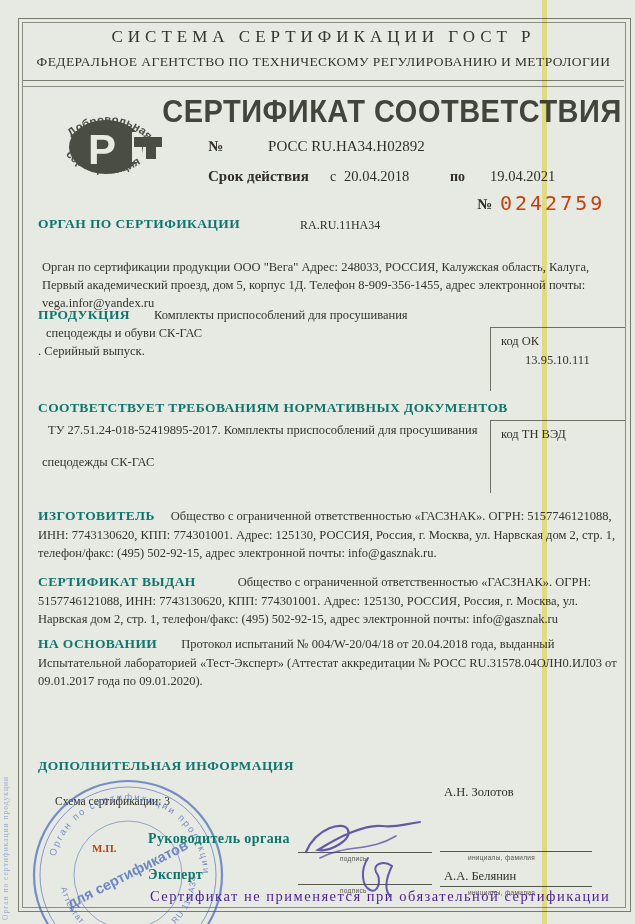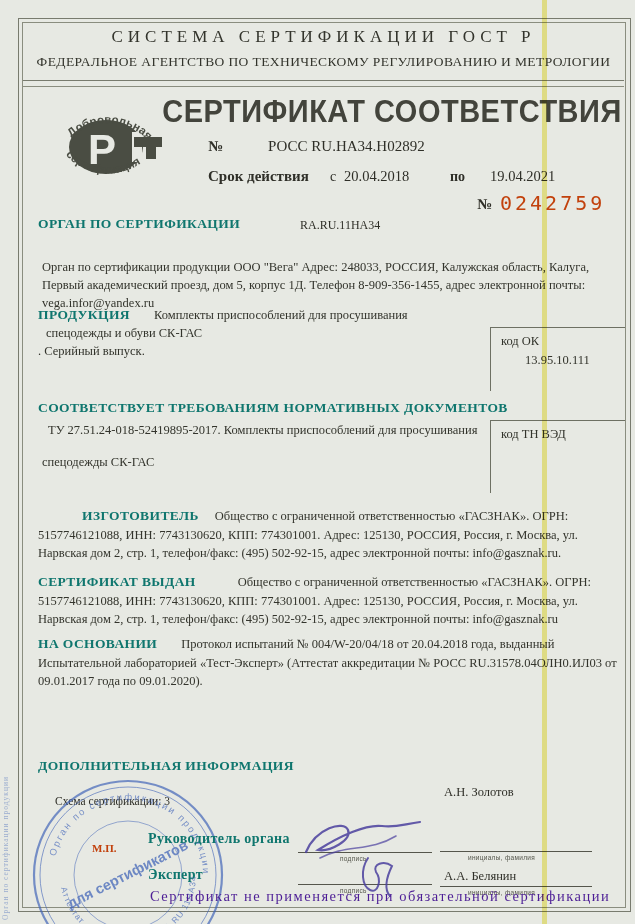--- a/index.html
+++ b/index.html
@@ -105,21 +105,21 @@
 
 <div class="abs sec-label" style="left:38px;top:400px;">СООТВЕТСТВУЕТ ТРЕБОВАНИЯМ НОРМАТИВНЫХ ДОКУМЕНТОВ</div>
 <div class="abs body-txt" style="left:48px;top:421px;">ТУ 27.51.24-018-52419895-2017. Комплекты приспособлений для просушивания</div>
 <div class="abs body-txt" style="left:42px;top:441px;margin-top:12px;">спецодежды СК-ГАС</div>
 
 <div class="abs code-box" style="left:490px;top:420px;width:134px;height:72px;">
   <div class="body-txt" style="margin:4px 0 10px 10px;">код ТН ВЭД</div>
 </div>
 
 <div class="abs body-txt" style="left:38px;top:506px;width:582px;">
-  <span class="sec-label" style="padding-right:16px;margin-left:44px;">ИЗГОТОВИТЕЛЬ</span><span>Общество с ограниченной ответственностью «ГАСЗНАК». ОГРН: 5157746121088, ИНН: 7743130620, КПП: 774301001. Адрес: 125130, РОССИЯ, Россия, г. Москва, ул. Нарвская дом 2, стр. 1, телефон/факс: (495) 502-92-15, адрес электронной почты: info@gasznak.ru.</span>
+  <span class="sec-label" style="padding-right:16px;">ИЗГОТОВИТЕЛЬ</span><span>Общество с ограниченной ответственностью «ГАСЗНАК». ОГРН: 5157746121088, ИНН: 7743130620, КПП: 774301001. Адрес: 125130, РОССИЯ, Россия, г. Москва, ул. Нарвская дом 2, стр. 1, телефон/факс: (495) 502-92-15, адрес электронной почты: info@gasznak.ru.</span>
 </div>
 
 <div class="abs body-txt" style="left:38px;top:572px;width:582px;">
   <span class="sec-label" style="padding-right:42px;">СЕРТИФИКАТ ВЫДАН</span><span>Общество с ограниченной ответственностью «ГАСЗНАК». ОГРН: 5157746121088, ИНН: 7743130620, КПП: 774301001. Адрес: 125130, РОССИЯ, Россия, г. Москва, ул. Нарвская дом 2, стр. 1, телефон/факс: (495) 502-92-15, адрес электронной почты: info@gasznak.ru</span>
 </div>
 
 <div class="abs body-txt" style="left:38px;top:634px;width:582px;">
   <span class="sec-label" style="padding-right:24px;">НА ОСНОВАНИИ</span><span>Протокол испытаний № 004/W-20/04/18 от 20.04.2018 года, выданный Испытательной лабораторией «Тест-Эксперт» (Аттестат аккредитации № РОСС RU.31578.04ОЛН0.ИЛ03 от 09.01.2017 года по 09.01.2020).</span>
 </div>
 

